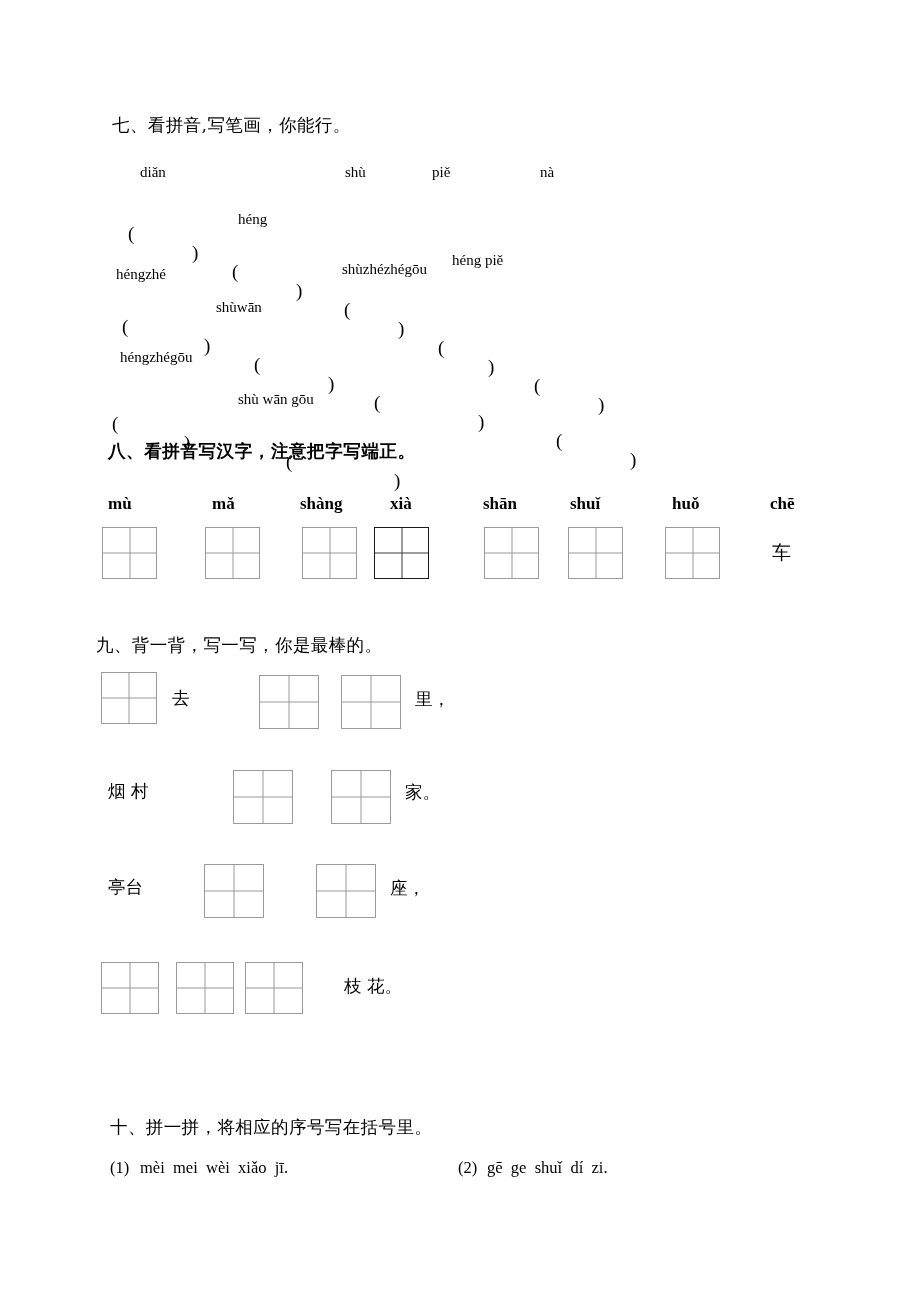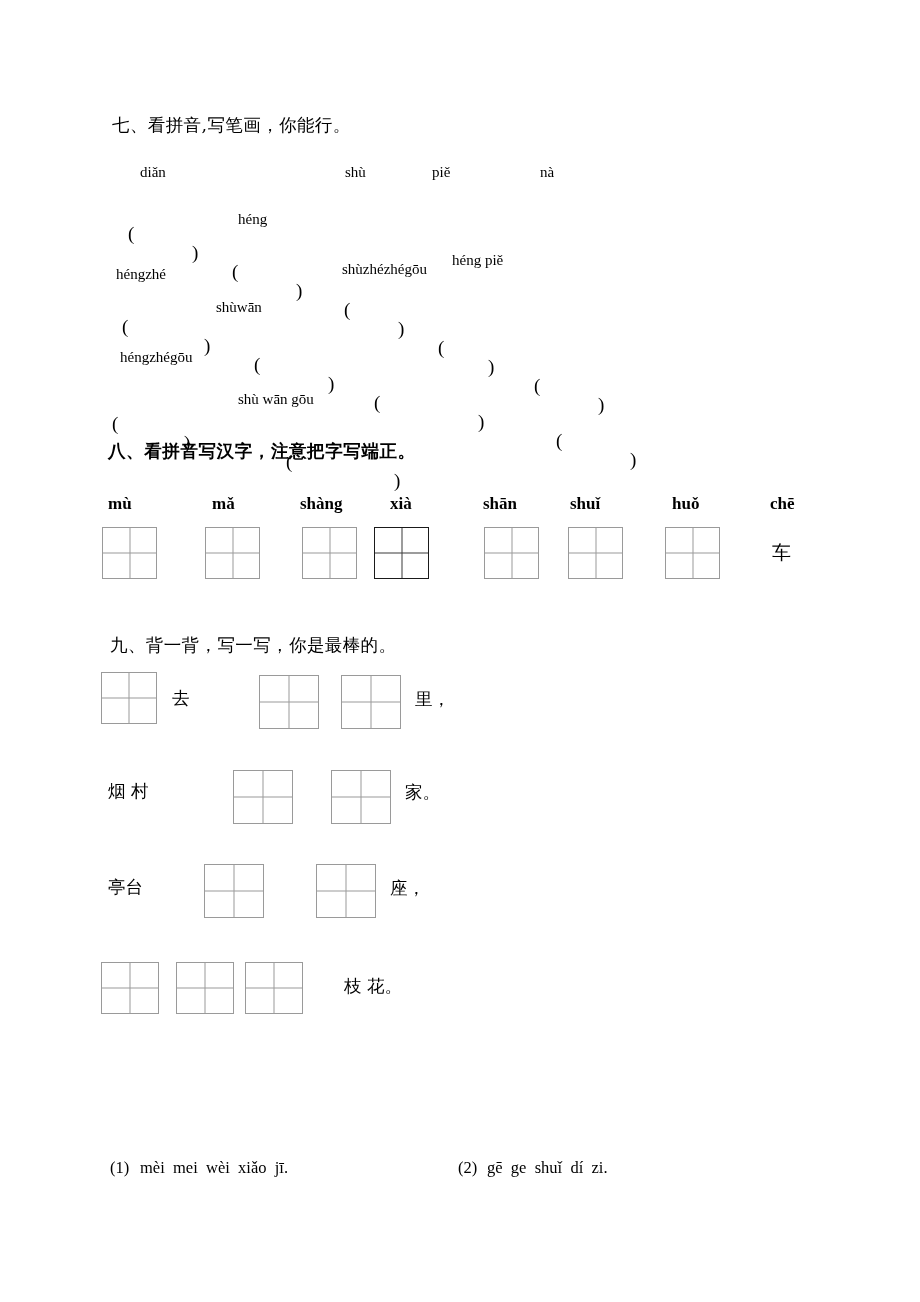--- a/index.html
+++ b/index.html
@@ -154,21 +154,21 @@
   <div class="grid-box soft" style="left:102px; top:527px; width:55px; height:52px;"></div>
   <div class="grid-box soft" style="left:205px; top:527px; width:55px; height:52px;"></div>
   <div class="grid-box soft" style="left:302px; top:527px; width:55px; height:52px;"></div>
   <div class="grid-box" style="left:374px; top:527px; width:55px; height:52px;"></div>
   <div class="grid-box soft" style="left:484px; top:527px; width:55px; height:52px;"></div>
   <div class="grid-box soft" style="left:568px; top:527px; width:55px; height:52px;"></div>
   <div class="grid-box soft" style="left:665px; top:527px; width:55px; height:52px;"></div>
 
   <div class="abs hanzi" style="left:772px; top:543px; font-size:19px;">车</div>
 
-  <div class="abs heading" style="left:110px; top:637px;">九、背一背，写一写，你是最棒的。</div>
+  <div class="abs heading" style="left:96px; top:637px;">九、背一背，写一写，你是最棒的。</div>
 
   <div class="grid-box soft" style="left:101px; top:672px; width:56px; height:52px;"></div>
   <div class="abs hanzi" style="left:172px; top:690px;">去</div>
   <div class="grid-box soft" style="left:259px; top:675px; width:60px; height:54px;"></div>
   <div class="grid-box soft" style="left:341px; top:675px; width:60px; height:54px;"></div>
   <div class="abs hanzi" style="left:415px; top:691px;">里，</div>
 
   <div class="abs hanzi" style="left:108px; top:783px;">烟 村</div>
   <div class="grid-box soft" style="left:233px; top:770px; width:60px; height:54px;"></div>
   <div class="grid-box soft" style="left:331px; top:770px; width:60px; height:54px;"></div>
@@ -177,20 +177,21 @@
   <div class="abs hanzi" style="left:108px; top:879px;">亭台</div>
   <div class="grid-box soft" style="left:204px; top:864px; width:60px; height:54px;"></div>
   <div class="grid-box soft" style="left:316px; top:864px; width:60px; height:54px;"></div>
   <div class="abs hanzi" style="left:390px; top:880px;">座，</div>
 
   <div class="grid-box soft" style="left:101px; top:962px; width:58px; height:52px;"></div>
   <div class="grid-box soft" style="left:176px; top:962px; width:58px; height:52px;"></div>
   <div class="grid-box soft" style="left:245px; top:962px; width:58px; height:52px;"></div>
   <div class="abs hanzi" style="left:328px; top:978px;margin-left:16px;">枝 花。</div>
 
+  <div class="abs heading" style="left:110px; top:1119px;">十、拼一拼，将相应的序号写在括号里。</div>
 
   <div class="abs ex10line" style="left:110px; top:1160px;">(1)</div>
   <div class="abs ex10line" style="left:140px; top:1160px;">mèi  mei  wèi  xiǎo  jī.</div>
 
   <div class="abs ex10line" style="left:458px; top:1160px;">(2)</div>
   <div class="abs ex10line" style="left:487px; top:1160px;">gē  ge  shuǐ  dí  zi.</div>
 
 </div>
 
 </body></html>

